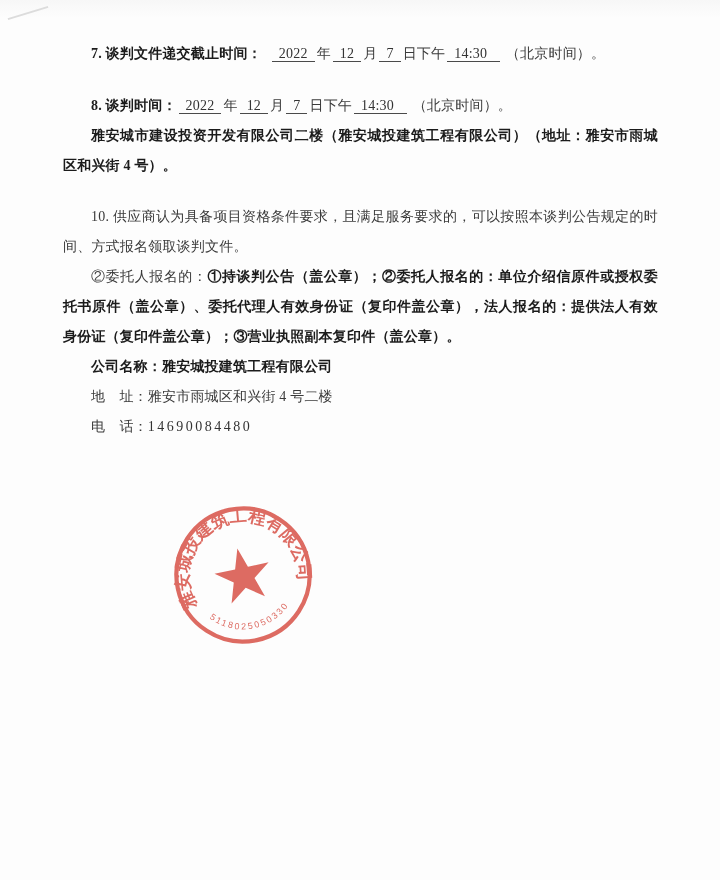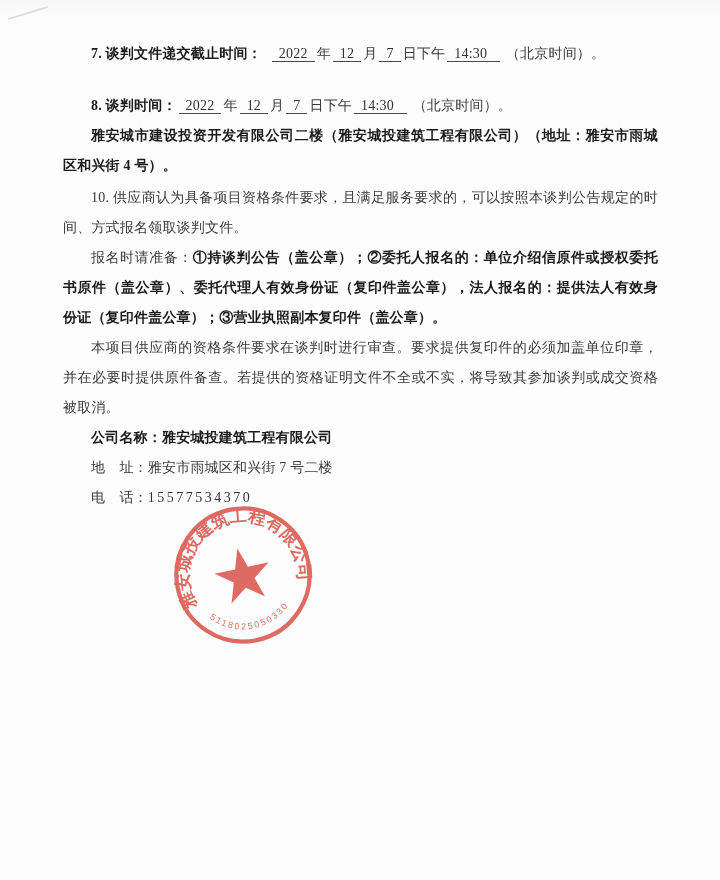--- a/index.html
+++ b/index.html
@@ -9,21 +9,21 @@
         box-sizing:border-box;padding:39px 62px 0 63px;overflow:hidden;
         color:#3a3a3a;font-size:14px;}
   .page::before{content:"";position:absolute;inset:0;pointer-events:none;
         background:linear-gradient(180deg,#f7f7f7 0,#fdfdfd 18px);}
   .artifact{position:absolute;left:7px;top:12px;width:42px;height:2px;
         background:#dcdcdc;transform:rotate(-17deg);}
   p{margin:0;line-height:30px;text-align:justify;text-indent:2em;
     letter-spacing:.2px;position:relative;}
   .bold{font-weight:700;color:#1b1b1b;}
   .mt7{margin-top:22px;}
-  .mt3{margin-top:2px;}
+  .mt3{margin-top:21px;}
   .u{border-bottom:1px solid #4a4a4a;padding:0 7px;margin:0 2px;color:#333;}
   .u.first{margin-left:10px;}
   .u.time{padding-right:13px;}
   .phone-num{letter-spacing:2.5px;color:#333;}
   .seal{position:absolute;left:168px;top:500px;width:150px;height:150px;
         opacity:.8;mix-blend-mode:multiply;transform:rotate(-12deg);
         pointer-events:none;z-index:5;}
   .seal svg{width:100%;height:100%;}
 </style>
 </head>
@@ -39,38 +39,37 @@
   <p class="mt7">
     <span class="bold">8. 谈判时间：</span><span class="u">2022</span><span>年</span><span class="u">12</span><span>月</span><span class="u">7</span><span>日下午</span><span class="u time">14:30</span> <span>（北京时间）。</span>
   </p>
 
 
   <p class="bold">雅安城市建设投资开发有限公司二楼（雅安城投建筑工程有限公司）（地址：雅安市雨城区和兴街 4 号）。</p>
 
   <p class="mt3">10. 供应商认为具备项目资格条件要求，且满足服务要求的，可以按照本谈判公告规定的时间、方式报名领取谈判文件。</p>
 
   <p>
-    <span>报名时请准备：</span><span class="bold">①持谈判公告（盖公章）；②委托人报名的：单位介绍信原件或授权委托书原件（盖公章）、委托代理人有效身份证（复印件盖公章），法人报名的：提供法人有效身份证（复印件盖公章）；③营业执照副本复印件（盖公章）。</span>
+    <span>②委托人报名的：</span><span class="bold">①持谈判公告（盖公章）；②委托人报名的：单位介绍信原件或授权委托书原件（盖公章）、委托代理人有效身份证（复印件盖公章），法人报名的：提供法人有效身份证（复印件盖公章）；③营业执照副本复印件（盖公章）。</span>
   </p>
 
-  <p>本项目供应商的资格条件要求在谈判时进行审查。要求提供复印件的必须加盖单位印章，并在必要时提供原件备查。若提供的资格证明文件不全或不实，将导致其参加谈判或成交资格被取消。</p>
 
 
 
 
   <p class="bold">
     <span>公司名称：</span><span>雅安城投建筑工程有限公司</span>
   </p>
 
   <p>
-    <span>地　址：</span><span>雅安市雨城区和兴街 7 号二楼</span>
+    <span>地　址：</span><span>雅安市雨城区和兴街 4 号二楼</span>
   </p>
 
   <p>
-    <span>电　话：</span><span class="phone-num">15577534370</span>
+    <span>电　话：</span><span class="phone-num">14690084480</span>
   </p>
 
 
   <div class="seal">
     <svg viewBox="0 0 160 160" xmlns="http://www.w3.org/2000/svg">
       <defs>
         <path id="sealArcTop" d="M 26 104 A 58.5 58.5 0 1 1 134 104" fill="none"></path>
         <path id="sealArcBottom" d="M 34 116 A 59 59 0 0 0 126 116" fill="none"></path>
       </defs>
       <circle cx="80" cy="80" r="71" fill="none" stroke="#d7473c" stroke-width="4.5"></circle>

